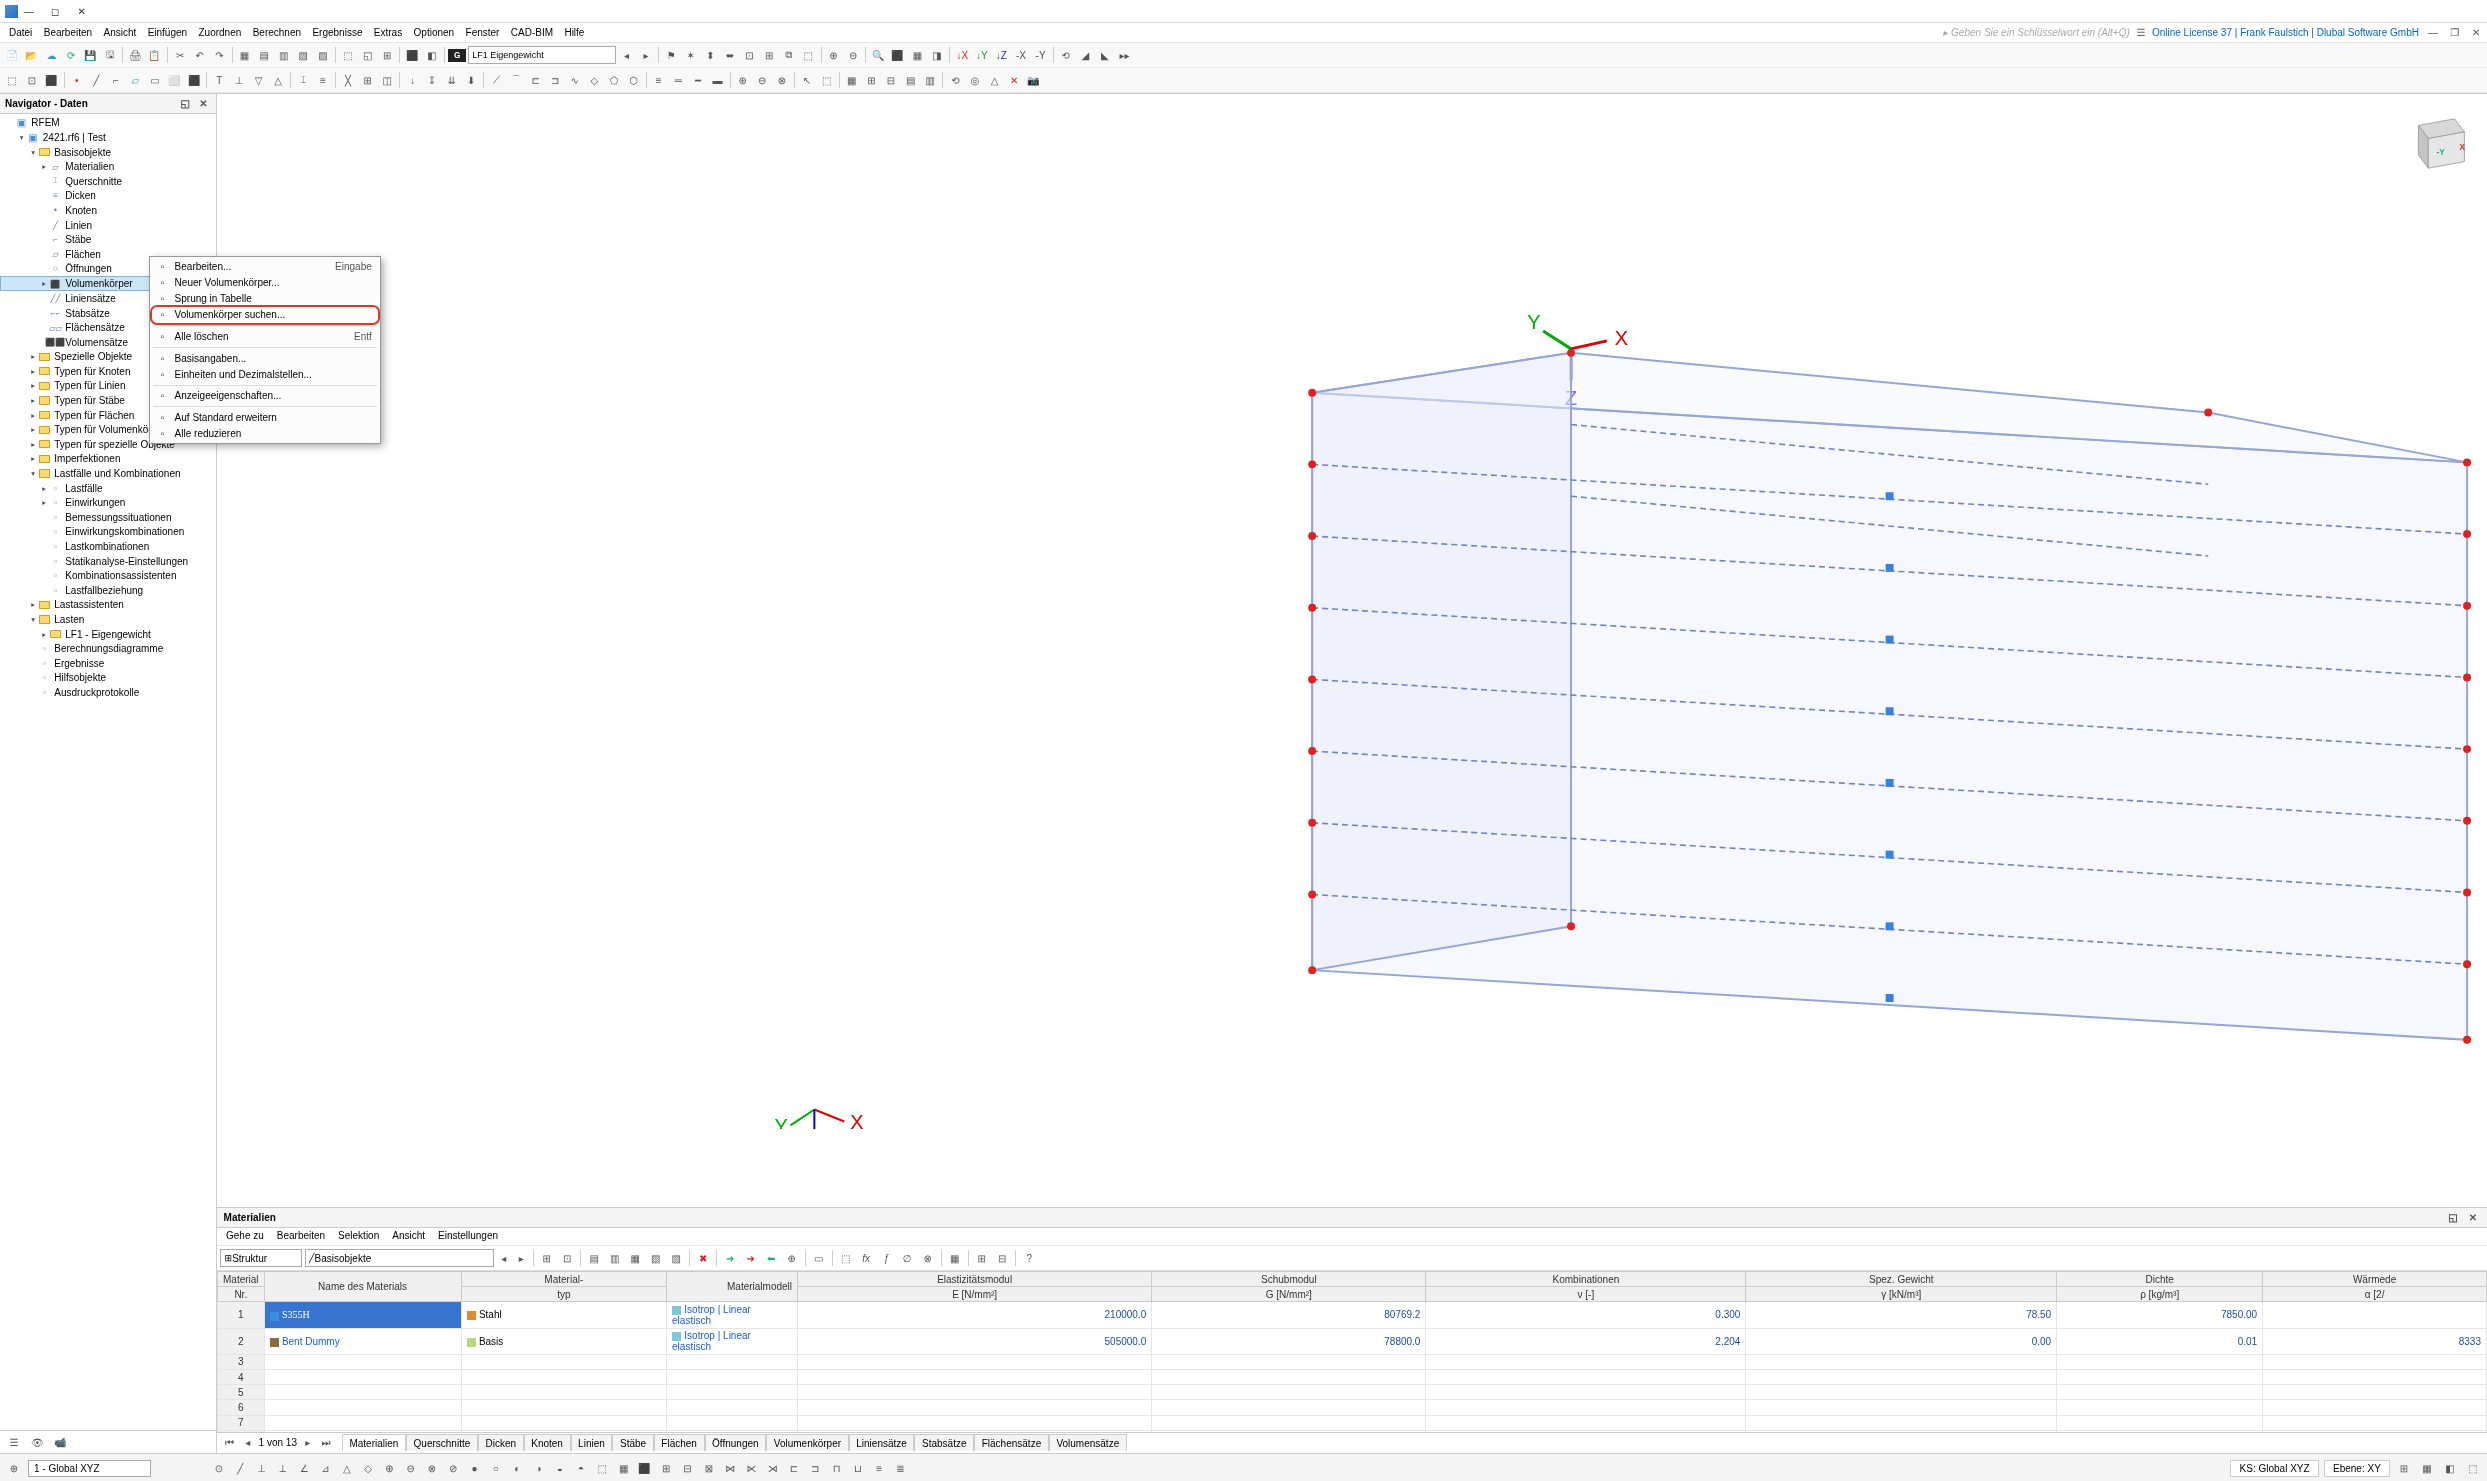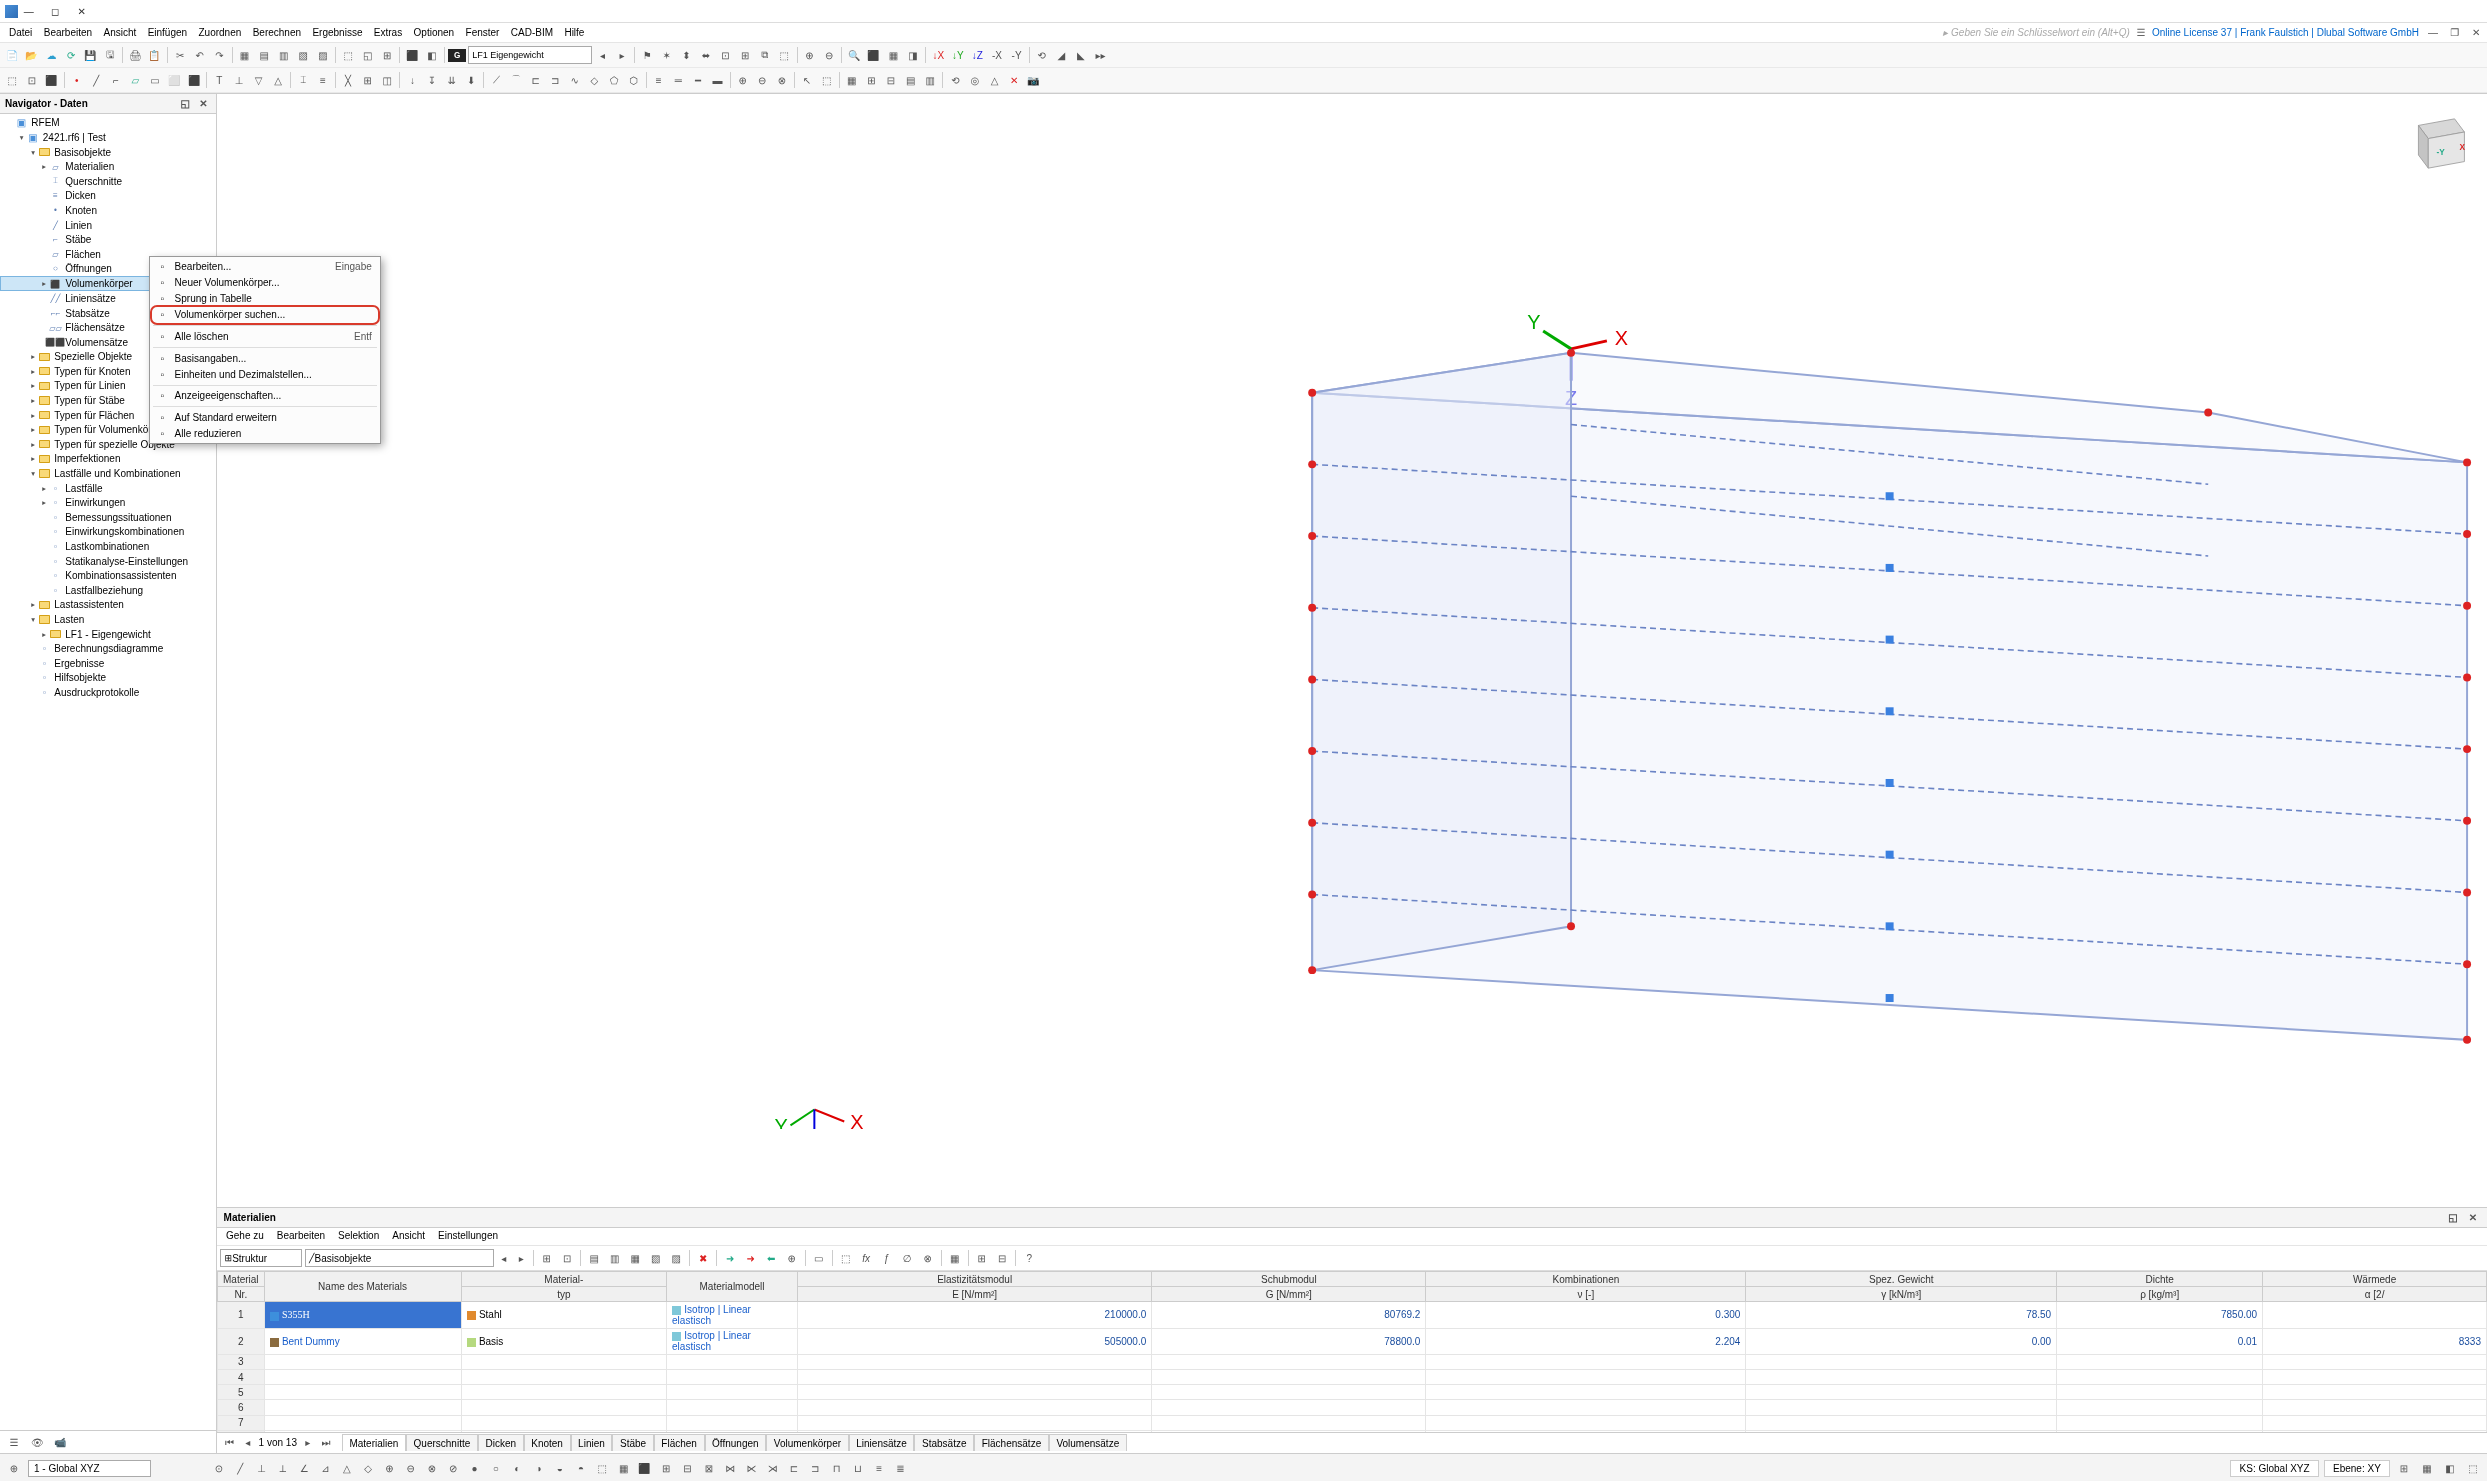--- a/index.html
+++ b/index.html
@@ -123,21 +123,21 @@
     <span class="tbtn">▨</span>
     <span class="tsep"></span>
     <span class="tbtn">⬚</span>
     <span class="tbtn">◱</span>
     <span class="tbtn">⊞</span>
     <span class="tsep"></span>
     <span class="tbtn">⬛</span>
     <span class="tbtn">◧</span>
     <span class="tsep"></span>
     <span style="width:18px; height:13px; background:#222; color:#fff; display:inline-flex; align-items:center; justify-content:center; font-size:8.2px; font-weight:bold;">G</span>
-    <span class="tdropdown" style="width:124px;">LF1   Eigengewicht</span>
+    <span class="tdropdown" style="width:148px;">LF1   Eigengewicht</span>
     <span class="tbtn">◂</span>
     <span class="tbtn">▸</span>
     <span class="tsep"></span>
     <span class="tbtn">⚑</span>
     <span class="tbtn">✶</span>
     <span class="tbtn">⬍</span>
     <span class="tbtn">⬌</span>
     <span class="tbtn">⊡</span>
     <span class="tbtn">⊞</span>
     <span class="tbtn">⧉</span>
@@ -704,21 +704,21 @@
         <span class="tsep"></span>
         <span class="tbtn">?</span>
       </div>
       <div class="table-wrap">
         <table class="data">
           <thead>
             <tr>
               <th rowspan="1">Material</th>
               <th rowspan="2" style="width:197px;">Name des Materials</th>
               <th>Material-</th>
-              <th rowspan="2" style="width:131px;">Materialmodell</th>
+              <th rowspan="2" style="width:131px;text-align:right;">Materialmodell</th>
               <th>Elastizitätsmodul</th>
               <th>Schubmodul</th>
               <th>Kombinationen</th>
               <th>Spez. Gewicht</th>
               <th>Dichte</th>
               <th>Wärmede</th>
             </tr>
             <tr>
               <th>Nr.</th>
               <th>typ</th>

